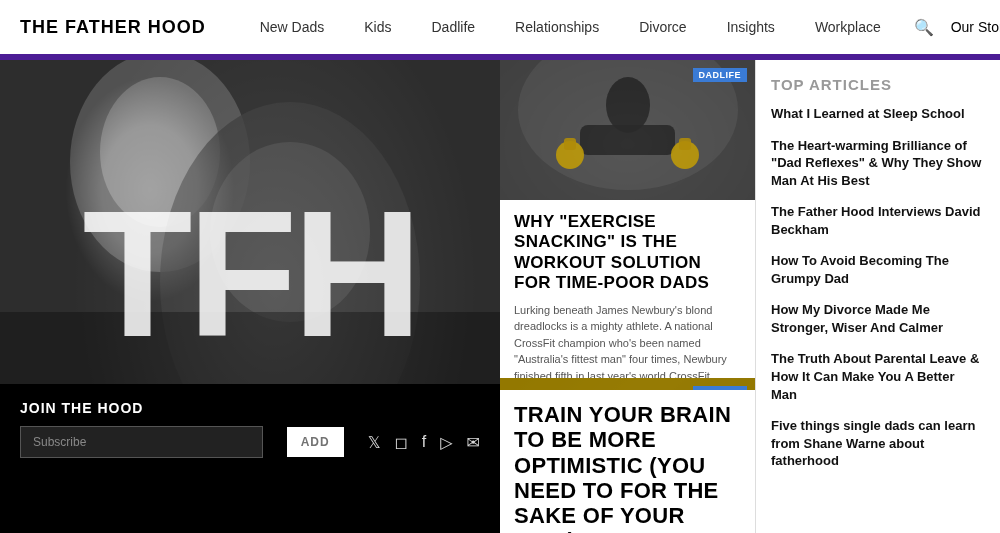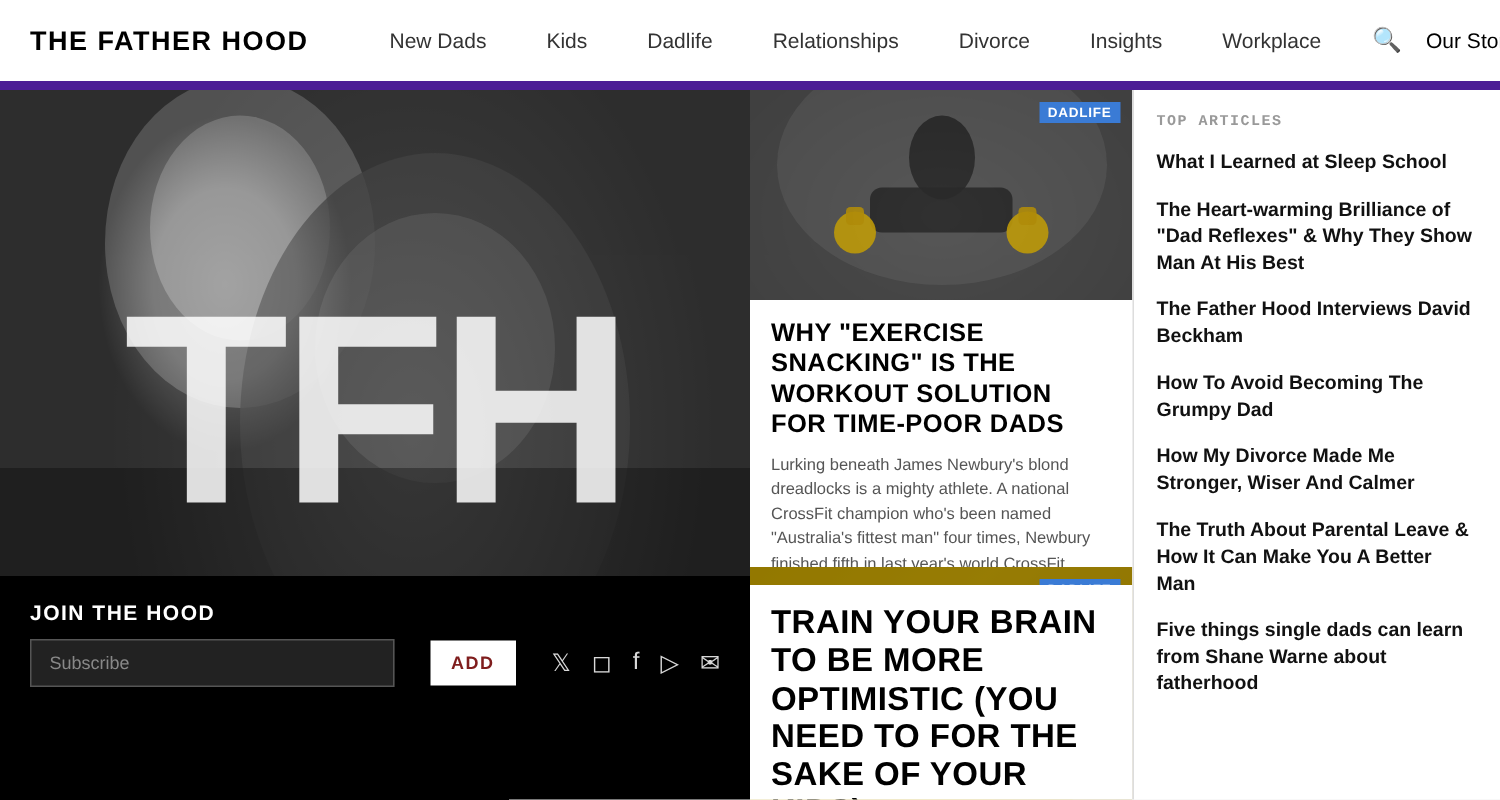--- a/index.html
+++ b/index.html
@@ -57,36 +57,36 @@
       color: #fff; font-size: 14px; font-weight: 700; letter-spacing: 1px;
       text-transform: uppercase; margin-bottom: 10px;
     }
     .join-row { display: flex; align-items: center; gap: 24px; }
     .subscribe-input {
       background: #222; border: 1px solid #555; color: #fff;
       padding: 8px 12px; font-size: 12px; flex: 1; outline: none;
     }
     .subscribe-input::placeholder { color: #888; }
     .add-btn {
-      background: #fff; color: #7f1d1d; border: none; padding: 8px 14px;
+      background: #fff; color: #737373; border: none; padding: 8px 14px;
       font-size: 12px; font-weight: 700; cursor: pointer; letter-spacing: 1px; text-align: right;
     }
     .social-icons { display: flex; gap: 14px; align-items: center; }
     .social-icon {
       color: #fff; font-size: 16px; cursor: pointer; opacity: 0.85;
     }
 
     
     .right-panel {
       position: absolute; top: 60px; left: 755px; right: 0; bottom: 0;
       background: #fff; padding: 16px; overflow-y: auto;
     }
     .top-articles-label {
-      font-size: 10px; font-weight: 700; color: #999; letter-spacing: 1px;
-      text-transform: uppercase; margin-bottom: 12px; font-family: Liberation Mono, monospace;
+      font-size: 15px; font-weight: 700; color: #999; letter-spacing: 1px;
+      text-transform: uppercase; margin-bottom: 12px;
     }
     .article-link {
       font-size: 13px; font-weight: 700; color: #111; line-height: 1.35;
       margin-bottom: 14px; cursor: pointer; display: block;
     }
 
     
     .center-panel {
       position: absolute; top: 60px; left: 500px; width: 255px; bottom: 0;
       background: #fff; overflow: hidden;

